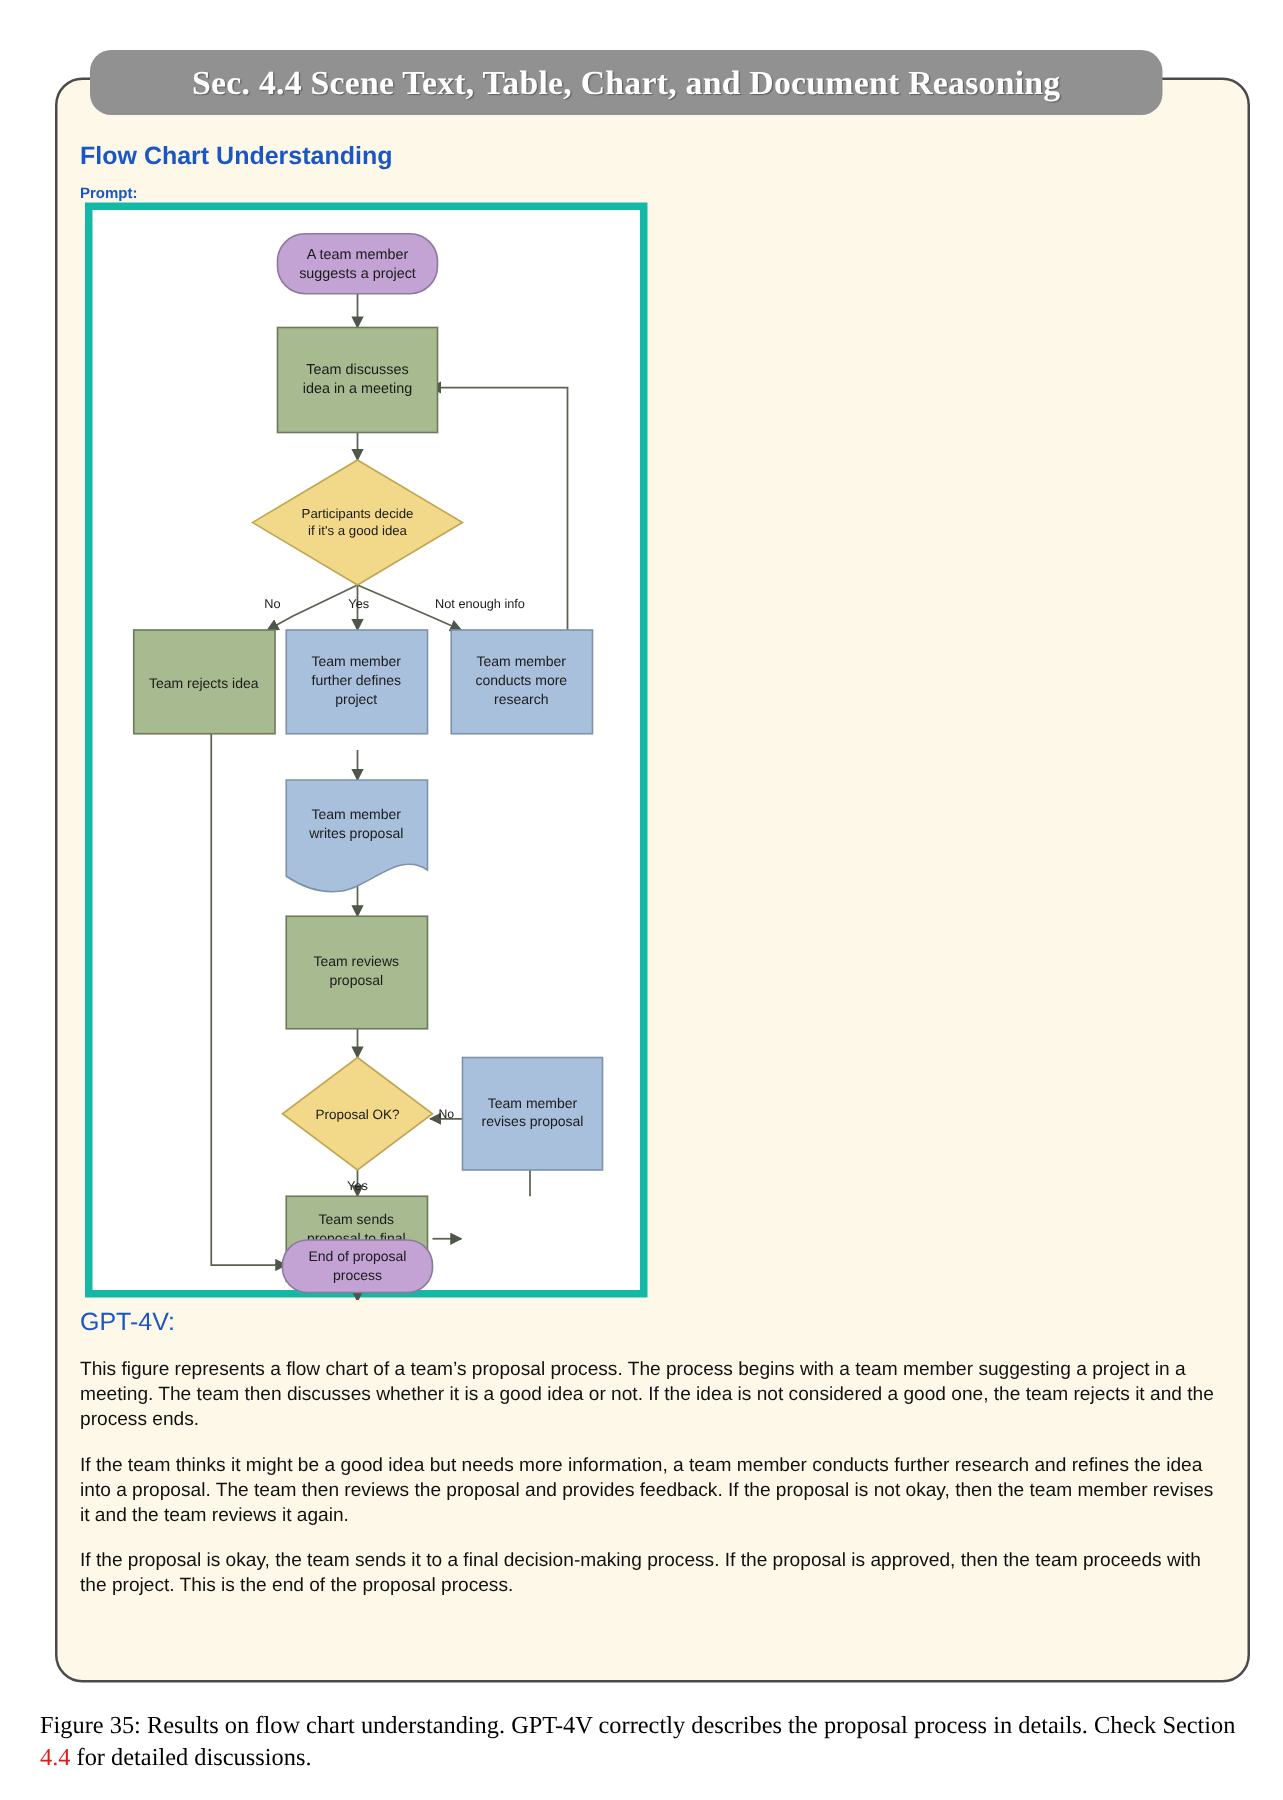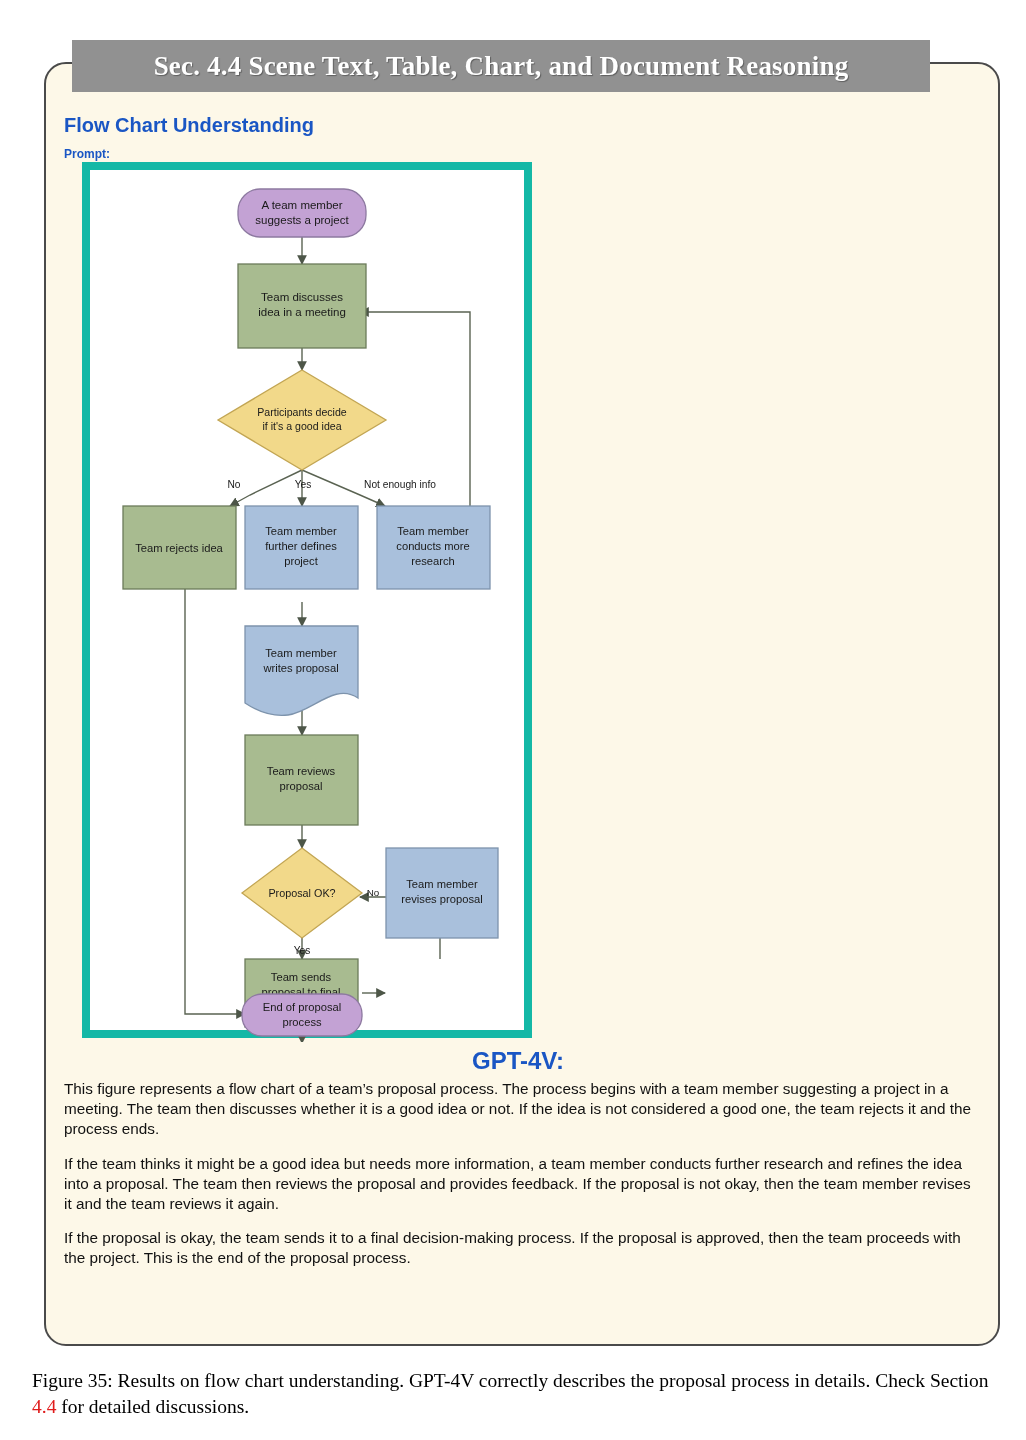--- a/index.html
+++ b/index.html
@@ -34,20 +34,21 @@
     position: absolute;
     left: 72px;
     top: 40px;
     width: 858px;
     height: 52px;
     background: #919191;
     display: flex;
     align-items: center;
     justify-content: center;
     z-index: 5;
+    border-radius: 17px;
   }
   .header-band .title {
     color: #ffffff;
     font-family: "Liberation Serif", serif;
     font-weight: bold;
     font-size: 27px;
     letter-spacing: 0.2px;
     text-shadow: 1px 1px 1px rgba(0,0,0,0.35);
     white-space: nowrap;
   }
@@ -73,41 +74,40 @@
   }
   .prompt-text {
     color: #111;
     font-size: 15.5px;
     margin: 0 0 9px 2px;
   }
 
   
   .flow-frame {
     position: relative;
-    margin-left: 20px;
+    margin-left: 6px;
     width: 450px;
     height: 876px;
     background: #ffffff;
-    border: 8px solid #14b8a6;
+    border: 6px solid #14b8a6;
   }
   .flow-svg { display: block; width: 450px; height: 872px; }
 
   
   .answer-label {
     color: #1a56c4;
-    font-weight: bold;
-    font-size: 24px;
+    font-weight: normal;
+    font-size: 20px;
     margin: 9px 0 3px 2px;
-    text-align: center;
   }
   .answer-p {
     color: #111;
     font-size: 15.3px;
     line-height: 1.32;
-    margin: 4px 0 14px 2px;
+    margin: 16px 0 14px 2px;
     max-width: 915px;
   }
   .answer-p:last-child { margin-bottom: 0; }
 
   
   .caption {
     position: absolute;
     left: 32px;
     top: 1368px;
     width: 965px;

